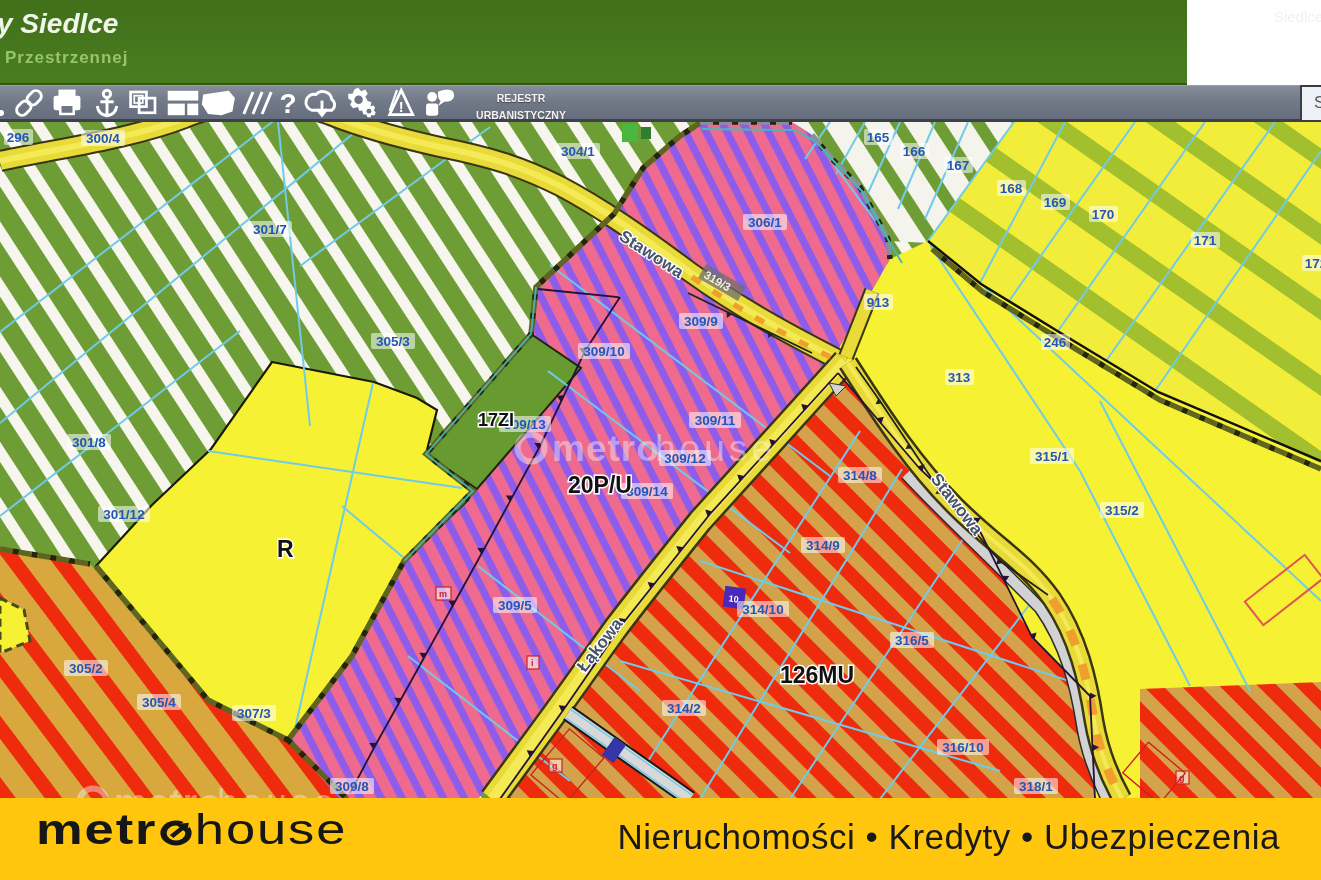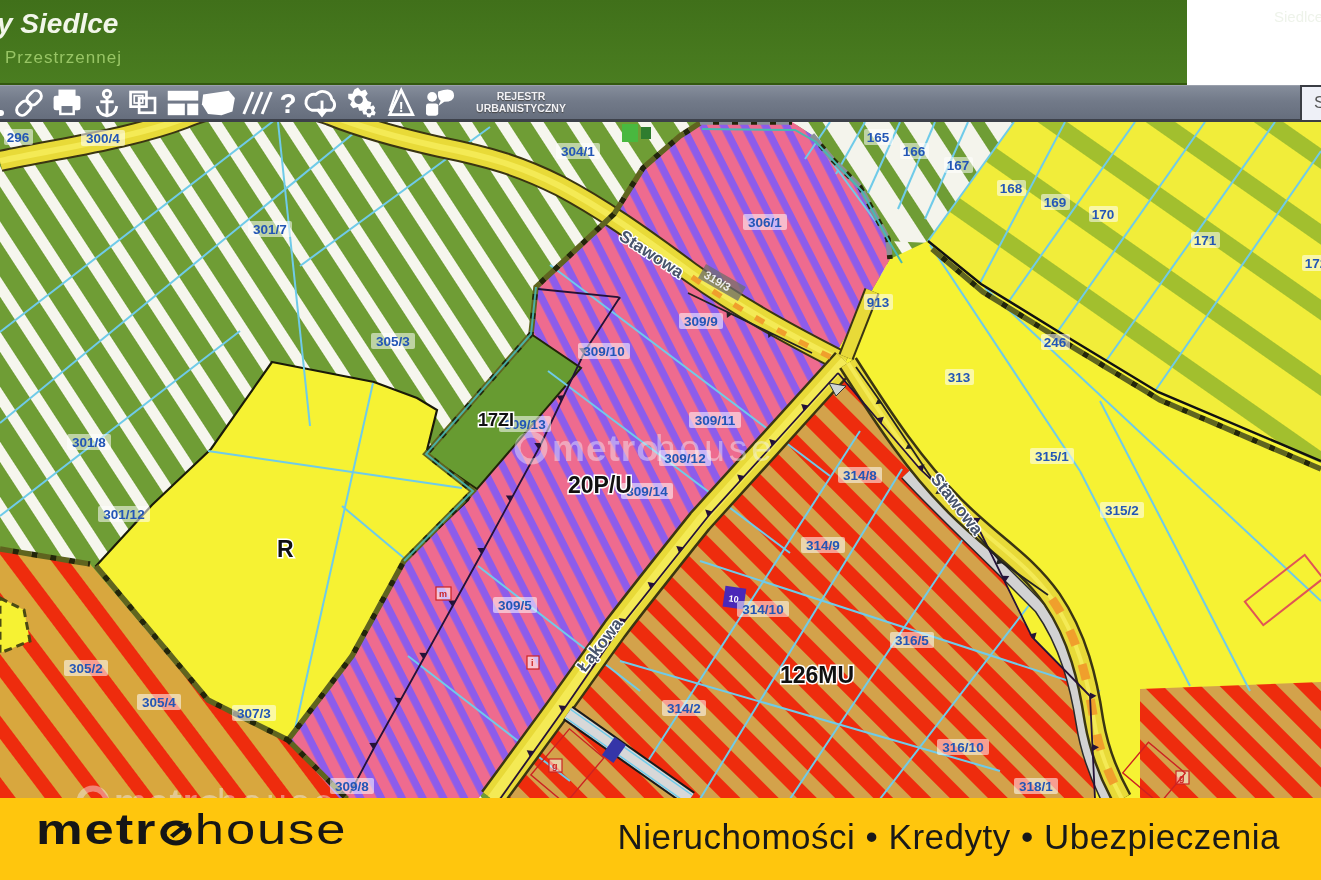--- a/index.html
+++ b/index.html
@@ -1,23 +1,23 @@
 <!DOCTYPE html>
 <html><head>
 <meta charset="utf-8">
 <style>
   html,body{margin:0;padding:0;}
   body{width:1321px;height:880px;overflow:hidden;position:relative;font-family:"Liberation Sans",sans-serif;background:#fff;}
   #header{position:absolute;left:0;top:0;width:1187px;height:85px;background:linear-gradient(to bottom,#40701a,#4a7d20);border-bottom:2px solid #33580f;box-sizing:border-box;}
   #h-title{position:absolute;left:-3px;top:8px;color:#f2f6ea;font-size:28px;font-weight:bold;font-style:italic;letter-spacing:0px;}
-  #h-sub{position:absolute;left:5px;top:48px;color:#98c565;font-size:17px;font-weight:normal;letter-spacing:1px;}
+  #h-sub{position:absolute;left:5px;top:48px;color:#98c565;font-size:17px;font-weight:bold;letter-spacing:1px;}
   #h-serwis{position:absolute;left:1274px;top:8px;color:#eef3ea;font-size:15px;}
   #toolbar{position:absolute;left:0;top:85px;width:1321px;height:37px;background:linear-gradient(to bottom,#858d9b 0%,#727a89 45%,#666e7d 100%);border-top:1px solid #9aa0ac;border-bottom:3px solid #3d414a;box-sizing:border-box;}
   .ticon{position:absolute;top:1px;}
-  #rejestr{position:absolute;left:466px;top:4px;width:110px;color:#f2f2f6;font-size:10.5px;font-weight:bold;text-align:center;line-height:12px;text-shadow:0 1px 1px #444;}
+  #rejestr{position:absolute;left:466px;top:4px;width:110px;color:#f2f2f6;font-size:10.5px;font-weight:bold;text-align:center;line-height:17px;text-shadow:0 1px 1px #444;}
   #searchbox{position:absolute;left:1300px;top:-1px;width:30px;height:33px;background:#eef0f7;border:2px solid #3a3d44;}
   #searchbox span{position:absolute;left:12px;top:6px;color:#555;font-size:17px;}
   #map{position:absolute;left:0;top:122px;width:1321px;height:676px;}
   #footer{position:absolute;left:0;top:798px;width:1321px;height:82px;background:#ffc60d;}
   #logo{position:absolute;left:36px;top:8px;color:#161616;}
   #logo .m1{font-size:42px;font-weight:bold;letter-spacing:1.5px;} #logo{transform:scaleX(1.25);transform-origin:0 50%;}
   #logo .m2{font-size:42px;font-weight:normal;letter-spacing:1.5px;}
   #f-right{position:absolute;right:41px;top:19px;color:#191919;font-size:35px;letter-spacing:0.5px;}
 </style>
 </head>

